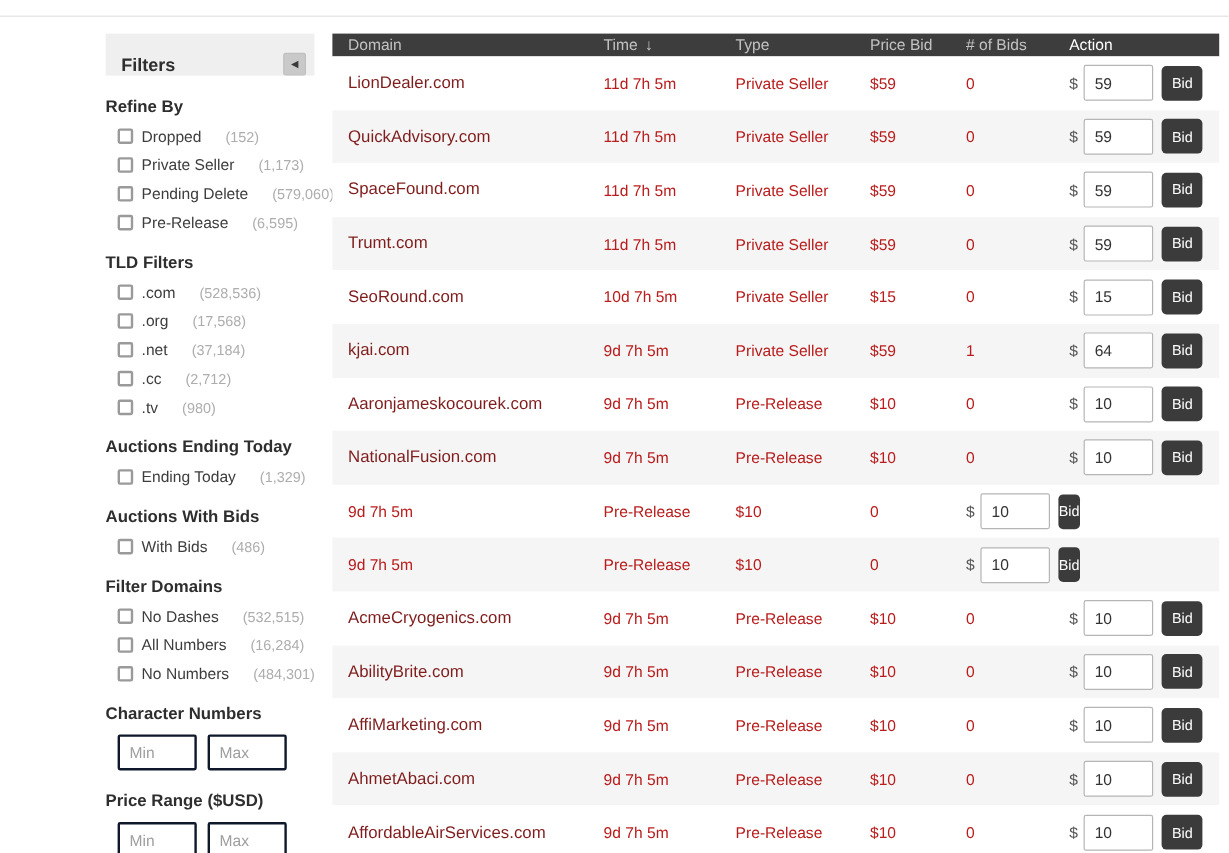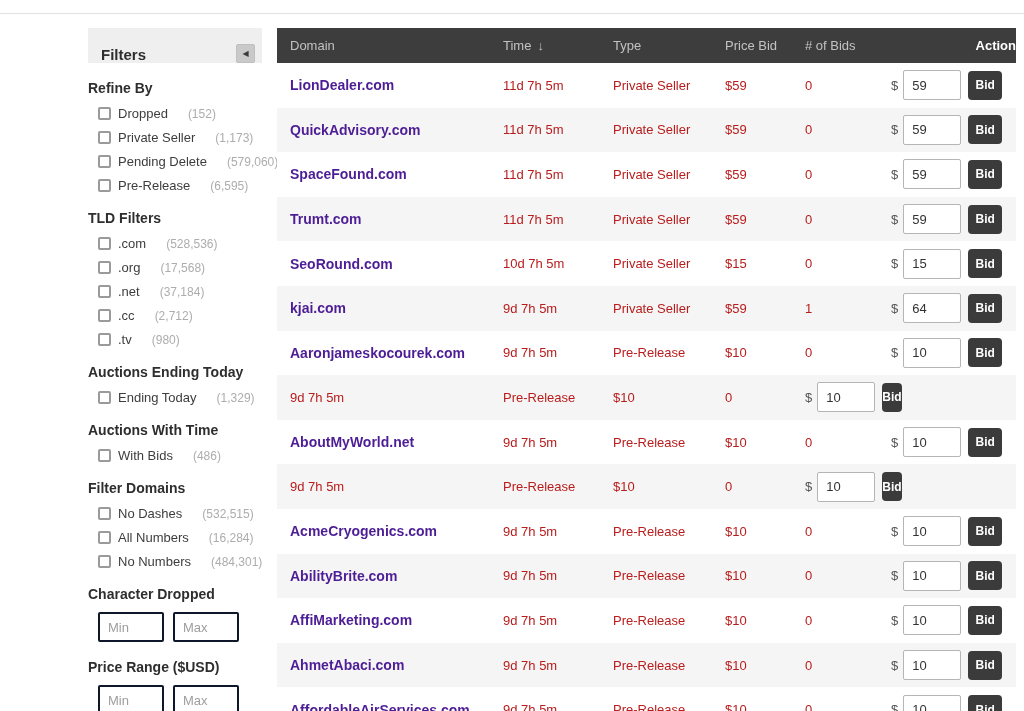--- a/index.html
+++ b/index.html
@@ -41,45 +41,45 @@
   .frange { display: flex; gap: 9px; margin: 10px 0 4px 10px; }
   .frange input {
     width: 66px; height: 30px; border: 2px solid #0f172a; border-radius: 2px;
     padding: 0 8px; font-size: 13px; color: #333; font-family: inherit;
   }
   .frange input::placeholder { color: #9e9e9e; }
 
   
   .table { position: absolute; left: 277px; top: 28px; width: 739px; }
   .thead {
-    height: 35px; background: #3d3d3d;
+    height: 19px; background: #3d3d3d;
     display: grid; grid-template-columns: 213px 110px 112px 80px 86px 1fr;
     align-items: center; padding-left: 13px;
   }
   .th { font-size: 13px; color: #c2c2c2; cursor: pointer; white-space: nowrap; }
   .th .sort { margin-left: 6px; font-size: 13px; }
-  .th.action { color: #ffffff; font-weight: bold; text-align: right; padding-right: 0; cursor: default; }
+  .th.action { color: #ffffff; font-weight: normal; text-align: left; padding-right: 0; cursor: default; }
 
   .trow {
     height: 44.6px; background: #ffffff;
     display: grid; grid-template-columns: 213px 110px 112px 80px 86px 1fr;
     align-items: center; padding-left: 13px;
   }
   .trow.alt { background: #f5f5f5; }
-  .domain-link { font-size: 14px; color: #4c1d95; text-decoration: none; cursor: pointer; white-space: nowrap; font-weight: bold; }
+  .domain-link { font-size: 14px; color: #7f1d1d; text-decoration: none; cursor: pointer; white-space: nowrap; }
   .cell { font-size: 13px; color: #b91c1c; white-space: nowrap; }
   .action-cell { display: flex; align-items: center; padding-right: 13px; }
   .cur { font-size: 13px; color: #555; margin-right: 5px; }
   .bid-input {
     width: 58px; height: 30px; border: 1px solid #b5b5b5; border-radius: 2px;
     padding: 0 8px; font-size: 13px; color: #333; font-family: inherit; background: #fff;
   }
   .bid-btn {
     width: 34px; height: 29px; margin-left: 7px; background: #3b3b3b; color: #fff;
-    border: none; border-radius: 4px; font-size: 12px; font-weight: bold;
+    border: none; border-radius: 4px; font-size: 12px; font-weight: normal;
     font-family: inherit; cursor: pointer;
   }
 </style>
 </head>
 <body>
 
 <div class="top-rule"></div>
 
 <aside class="sidebar">
   <div class="sidebar-header">
@@ -142,21 +142,21 @@
       </div>
       <div>
         <div class="fsection-title">Auctions Ending Today</div>
         <div class="fcheck-row">
           <span class="fcheckbox"></span>
           <span class="flabel">Ending Today</span>
           <span class="fcount">(1,329)</span>
         </div>
       </div>
       <div>
-        <div class="fsection-title">Auctions With Time</div>
+        <div class="fsection-title">Auctions With Bids</div>
         <div class="fcheck-row">
           <span class="fcheckbox"></span>
           <span class="flabel">With Bids</span>
           <span class="fcount">(486)</span>
         </div>
       </div>
       <div>
         <div class="fsection-title">Filter Domains</div>
         <div class="fcheck-row">
           <span class="fcheckbox"></span>
@@ -168,21 +168,21 @@
           <span class="flabel">All Numbers</span>
           <span class="fcount">(16,284)</span>
         </div>
         <div class="fcheck-row">
           <span class="fcheckbox"></span>
           <span class="flabel">No Numbers</span>
           <span class="fcount">(484,301)</span>
         </div>
       </div>
       <div>
-        <div class="fsection-title">Character Dropped</div>
+        <div class="fsection-title">Character Numbers</div>
         <div class="frange">
           <input placeholder="Min" style="">
           <input placeholder="Max" style="">
         </div>
       </div>
       <div>
         <div class="fsection-title">Price Range ($USD)</div>
         <div class="frange">
           <input placeholder="Min" style="">
           <input placeholder="Max" style="">
@@ -279,32 +279,32 @@
         <div class="cell">Pre-Release</div>
         <div class="cell">$10</div>
         <div class="cell">0</div>
         <div class="action-cell">
           <span class="cur">$</span>
           <input class="bid-input" value="10" style="">
           <button class="bid-btn">Bid</button>
         </div>
       </div>
       <div class="trow alt">
-        <div class="cell">9d 7h 5m</div>
-        <div class="cell">Pre-Release</div>
-        <div class="cell">$10</div>
-        <div class="cell">0</div>
-        <div class="action-cell">
-          <span class="cur">$</span>
-          <input class="bid-input" value="10" style="">
-          <button class="bid-btn">Bid</button>
-        </div>
-      </div>
-      <div class="trow">
-        <div><a class="domain-link" href="#">AboutMyWorld.net</a></div>
+        <div><a class="domain-link" href="#">NationalFusion.com</a></div>
+        <div class="cell">9d 7h 5m</div>
+        <div class="cell">Pre-Release</div>
+        <div class="cell">$10</div>
+        <div class="cell">0</div>
+        <div class="action-cell">
+          <span class="cur">$</span>
+          <input class="bid-input" value="10" style="">
+          <button class="bid-btn">Bid</button>
+        </div>
+      </div>
+      <div class="trow">
         <div class="cell">9d 7h 5m</div>
         <div class="cell">Pre-Release</div>
         <div class="cell">$10</div>
         <div class="cell">0</div>
         <div class="action-cell">
           <span class="cur">$</span>
           <input class="bid-input" value="10" style="">
           <button class="bid-btn">Bid</button>
         </div>
       </div>

